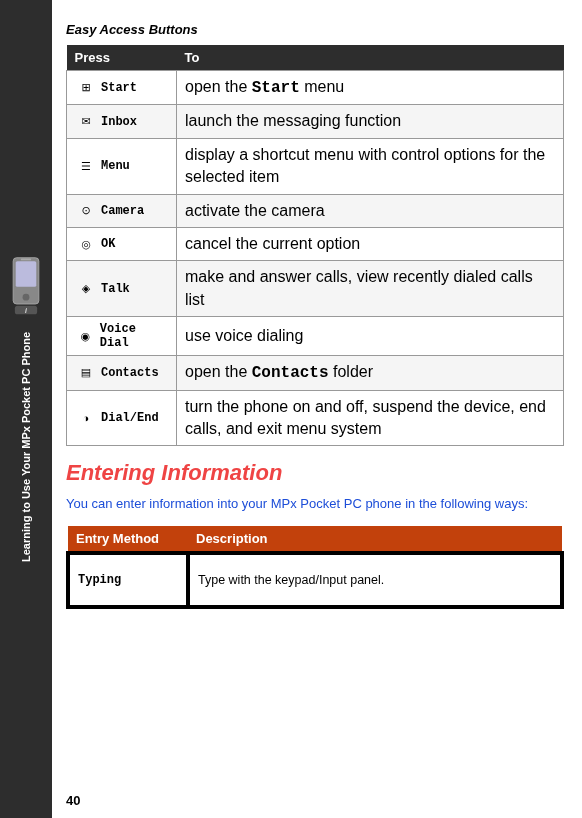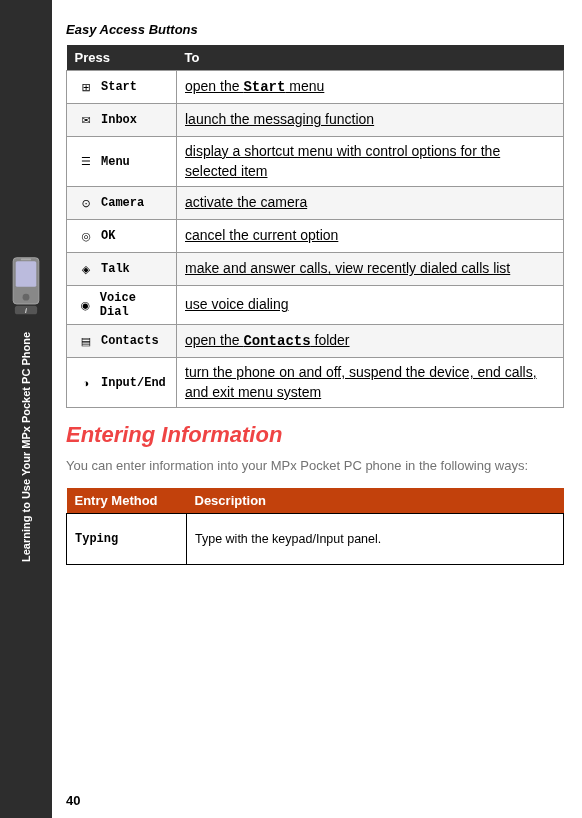--- a/index.html
+++ b/index.html
@@ -102,65 +102,64 @@
       font-size: 11px;
     }
 
     .btn-label {
       font-family: 'Courier New', monospace;
       font-weight: bold;
       font-size: 12px;
     }
 
     .desc-cell {
-      font-size: 14px;
+      font-size: 16px;
       line-height: 1.4;
-      text-decoration: underline;
     }
 
     .desc-cell b, .desc-cell strong {
       font-family: 'Courier New', monospace;
       font-weight: bold;
     }
 
     
     .section-heading {
       font-size: 22px;
       font-weight: bold;
       font-style: italic;
       color: #ef4444;
       margin-bottom: 8px;
       margin-top: 4px;
     }
 
     .section-body {
       font-size: 13px;
       line-height: 1.5;
-      color: #737373;
+      color: #1d4ed8;
       margin-bottom: 12px;
     }
 
     
     .entry-table {
       width: 100%;
       border-collapse: collapse;
       font-size: 12.5px;
     }
 
     .entry-table th {
       background: #c2410c;
       color: #fff;
       padding: 5px 8px;
       text-align: left;
       font-size: 13px;
       font-weight: bold;
     }
 
     .entry-table td {
-      border: 1px solid #000000;
+      border: 4px solid #000000;
       padding: 18px 8px;
       vertical-align: top;
     }
 
     .entry-table td.method {
       font-family: 'Courier New', monospace;
       font-weight: bold;
       font-size: 12px;
       width: 120px;
     }
@@ -286,21 +285,21 @@
               <span class="btn-icon">▤</span>
               <span class="btn-label">Contacts</span>
             </div>
           </td>
           <td class="desc-cell">open the <strong>Contacts</strong> folder</td>
         </tr>
         <tr>
           <td>
             <div class="btn-row">
               <span class="btn-icon">◑</span>
-              <span class="btn-label">Input/End</span>
+              <span class="btn-label">Dial/End</span>
             </div>
           </td>
           <td class="desc-cell">turn the phone on and off, suspend the device, end calls, and exit menu system</td>
         </tr>
       </tbody>
   </table>
 
   <div class="section-heading">
     <em>Entering Information</em>
   </div>

